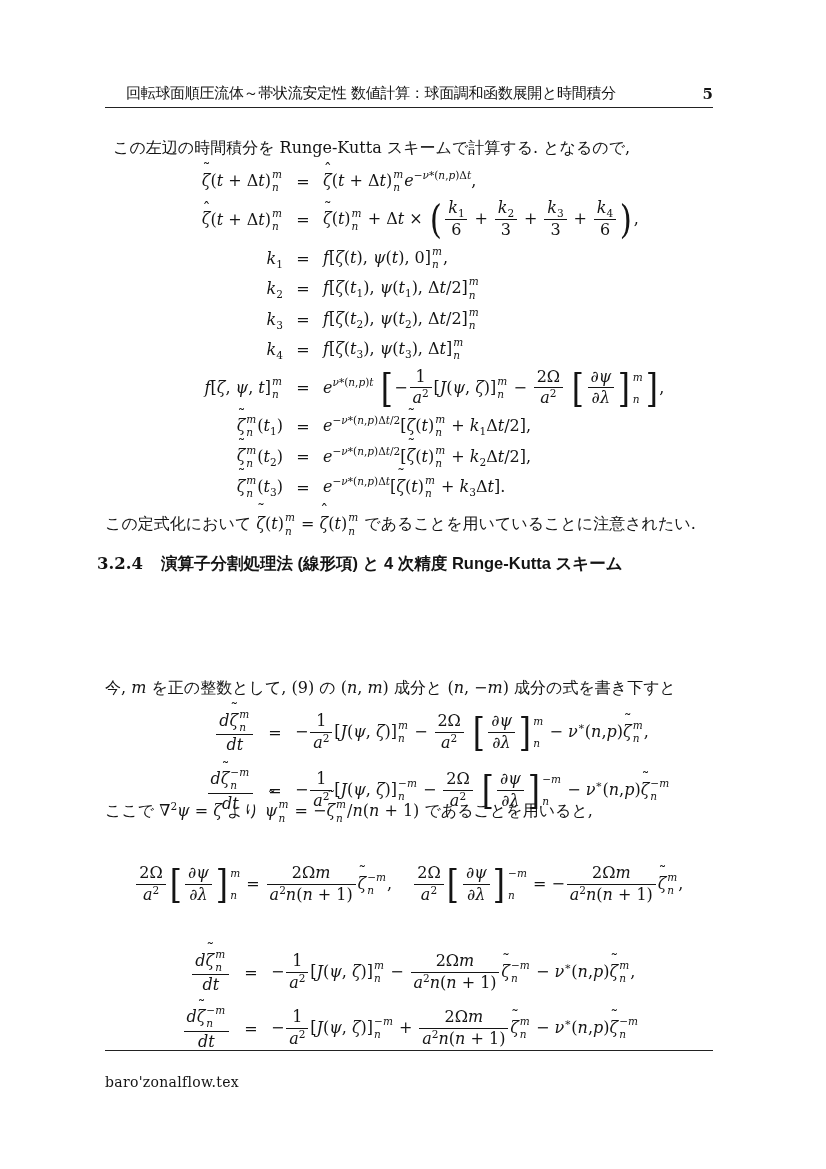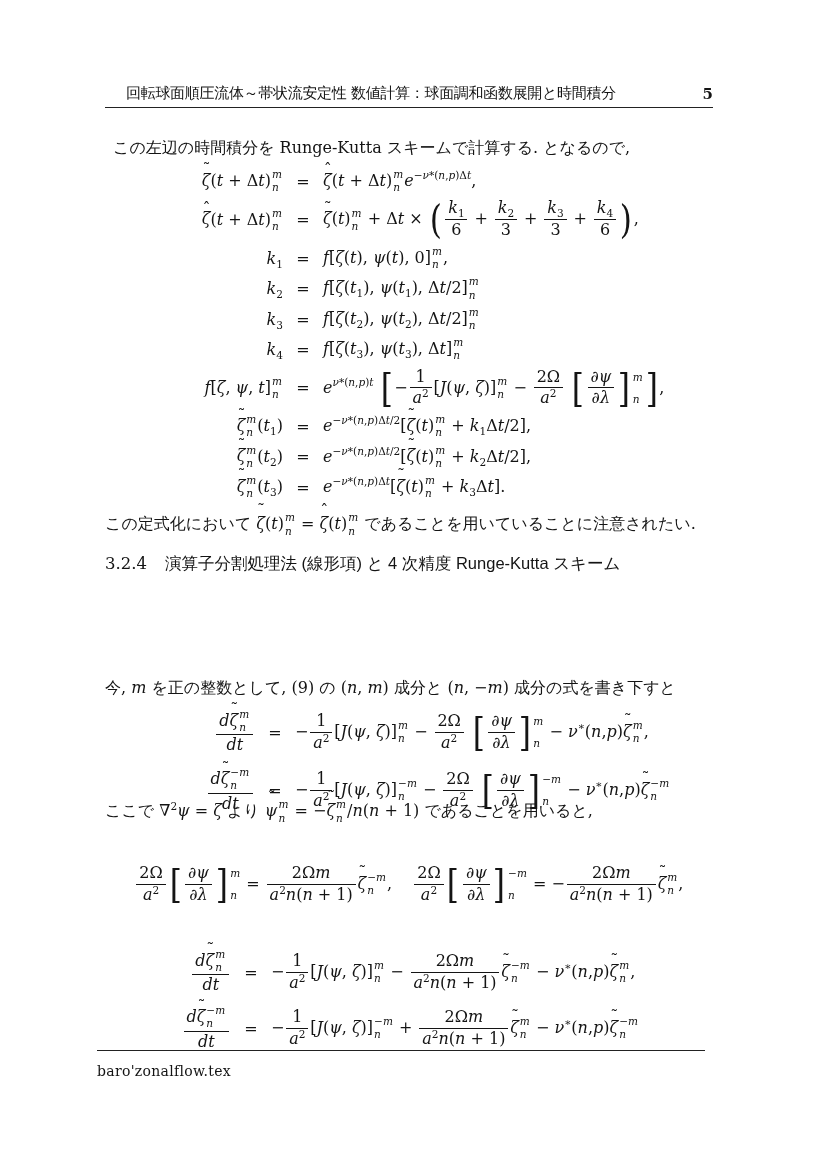--- a/index.html
+++ b/index.html
@@ -8,21 +8,21 @@
   .page{position:absolute;inset:0;background:#ffffff;overflow:hidden}
 
   
   .header{position:absolute;left:105px;top:84px;width:608px;border-bottom:1.2px solid #222;padding-bottom:4px;display:flex;justify-content:space-between;align-items:flex-end}
   .htitle{font-size:15px;letter-spacing:-0.3px;padding-left:21px;white-space:nowrap}
   .hpage{font-weight:bold;font-size:15px}
 
   
   .para{position:absolute;left:105px;width:608px;font-size:16px;line-height:25px;text-align:justify}
   .indent{text-indent:8px}
-  .section{position:absolute;left:105px;width:608px;font-size:16.5px;font-weight:normal;font-family:"Liberation Sans","DejaVu Sans",sans-serif}
+  .section{position:absolute;left:97px;width:608px;font-size:16.5px;font-weight:bold;font-family:"Liberation Sans","DejaVu Sans",sans-serif}
   .section .snum{font-family:"DejaVu Serif",serif;margin-right:18px}
 
   
   .eqgrid{position:absolute;left:105px;width:608px;display:grid;grid-template-columns:var(--lw,178px) 40px 1fr;row-gap:var(--gap,4px);align-items:center;font-size:16px}
   .eql{text-align:right;white-space:nowrap}
   .eqr{text-align:center}
   .eqh{text-align:left;white-space:nowrap}
   .eqcenter{position:absolute;left:105px;width:608px;text-align:center;font-size:16px}
 
   
@@ -32,21 +32,21 @@
   .fr .nu,.fr .de{display:block;line-height:1.3;padding:0 0.18em}
   .fr .de{border-top:1px solid #141414}
   .ss{display:inline-flex;flex-direction:column;vertical-align:middle;font-size:0.66em;line-height:1.25;text-align:left;margin:0 1px}
   .ss>*{display:block}
   .ssb{display:inline-flex;flex-direction:column;justify-content:space-between;vertical-align:middle;font-size:0.66em;height:3.2em;text-align:left;margin:0 1px}
   .ac{position:relative;display:inline-block}
   .ac .am{position:absolute;left:55%;top:-0.52em;transform:translateX(-50%);font-size:1em;line-height:1;font-style:normal}
   .bg{display:inline-block;font-size:2.5em;line-height:1em;height:1em;vertical-align:middle;transform:scaleX(0.78);position:relative;top:-0.03em;font-weight:300}
 
   
-  .footer{position:absolute;left:97px;width:608px;border-top:1.2px solid #222;padding-top:12px;display:flex;justify-content:space-between;align-items:flex-start}
+  .footer{position:absolute;left:105px;width:608px;border-top:1.2px solid #222;padding-top:23px;display:flex;justify-content:space-between;align-items:flex-start}
   .ffile{font-size:14px;letter-spacing:0.3px}
   .fdate{font-size:15px}
 </style>
 </head>
 <body>
 
 <div class="page">
 
   <div class="header">
     <span class="htitle">回転球面順圧流体～帯状流安定性 数値計算：球面調和函数展開と時間積分</span>

